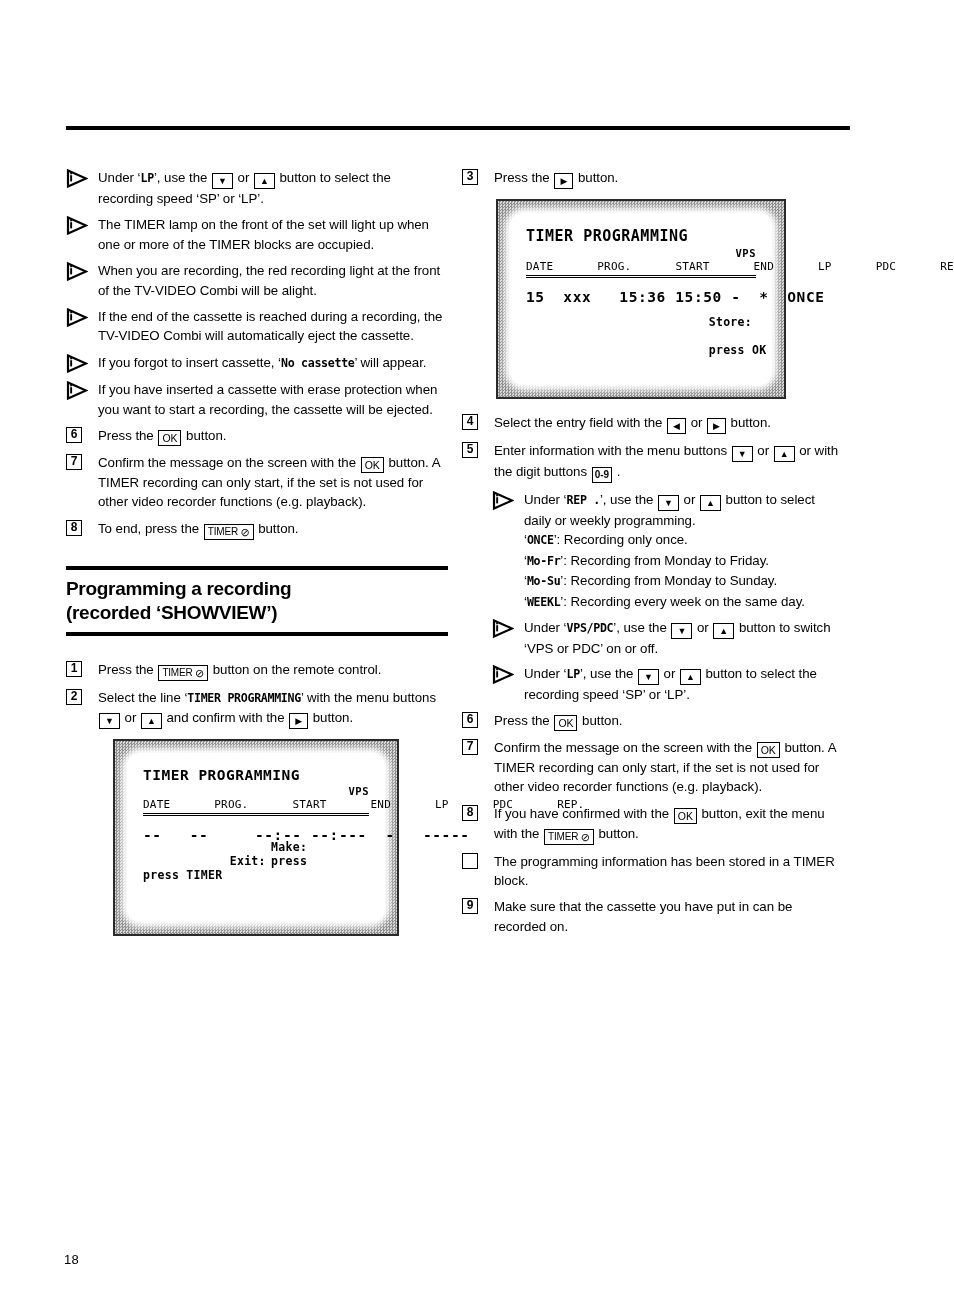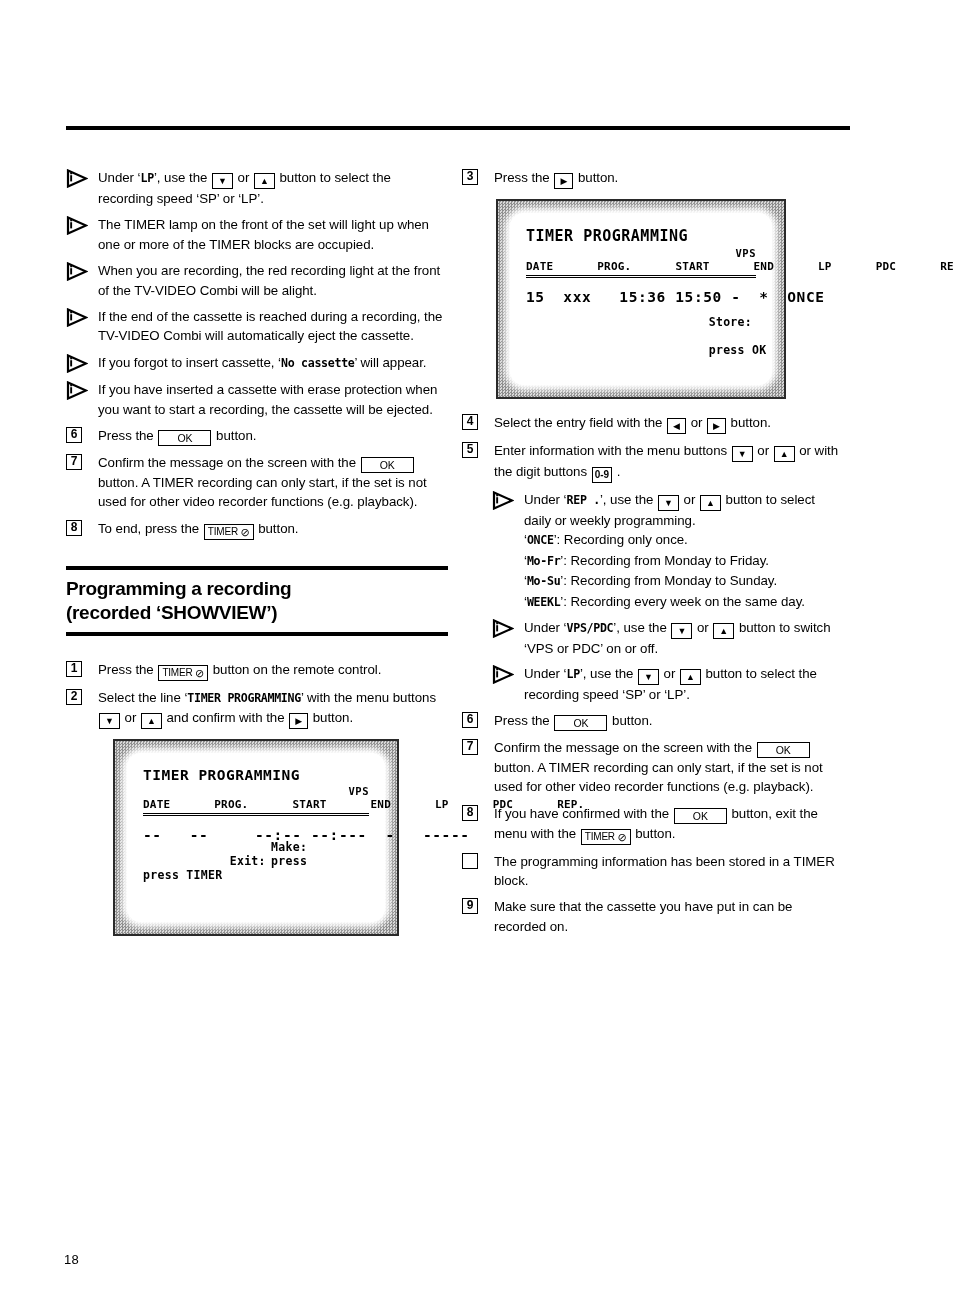--- a/index.html
+++ b/index.html
@@ -101,21 +101,21 @@
     white-space: nowrap;
   }
   .key.arrow {
     padding: 0 5px;
     font-size: 9px;
     letter-spacing: 0;
   }
   .key.timer { font-size: 10px; padding: 0 3px; letter-spacing: -0.2px; }
   .key.timer .clk { font-size: 11px; vertical-align: -1px; }
   .key.digits { font-size: 10px; font-weight: 700; padding: 0 2px; }
-  .key.ok { font-size: 10.5px; font-weight: 400; padding: 0 18px; }
+  .key.ok { font-size: 10.5px; font-weight: 400; padding: 0 3px; }
 
   
   .mono {
     font-family: "DejaVu Sans Mono", "Liberation Mono", monospace;
     font-weight: 700;
     font-size: 11.6px;
     letter-spacing: -0.3px;
   }
 
   
@@ -161,21 +161,21 @@
   .osd-vps {
     font-size: 10.5px;
     font-weight: 700;
     letter-spacing: .5px;
     text-align: right;
     margin: 0;
     height: 13px;
   }
   .osd-headrow {
     font-size: 11px;
-    font-weight: 700;
+    font-weight: 400;
     letter-spacing: .2px;
     display: flex;
     white-space: pre;
     gap: 44px;
   }
   .osd-headrule { border-top: 3px double #000; margin-top: 2px; }
   .osd-datarow {
     font-size: 14.5px;
     font-weight: 700;
     letter-spacing: .6px;

